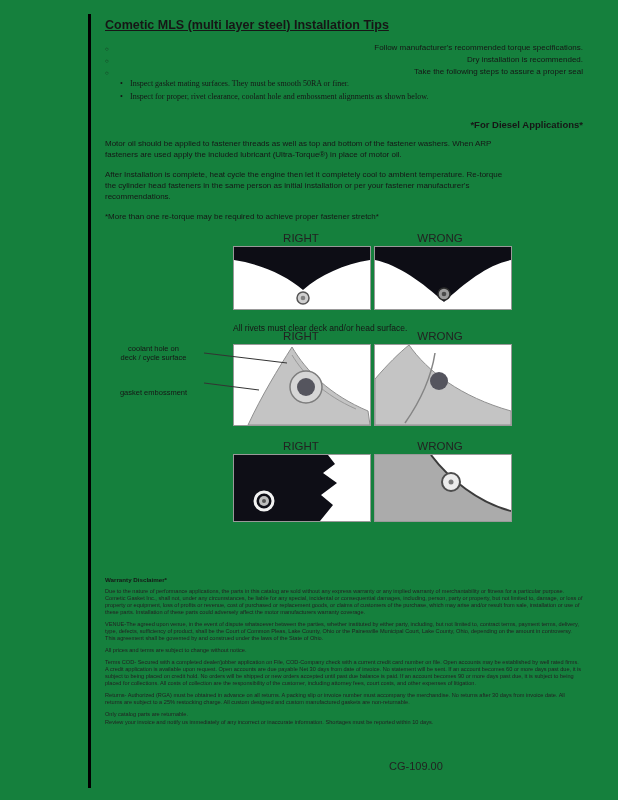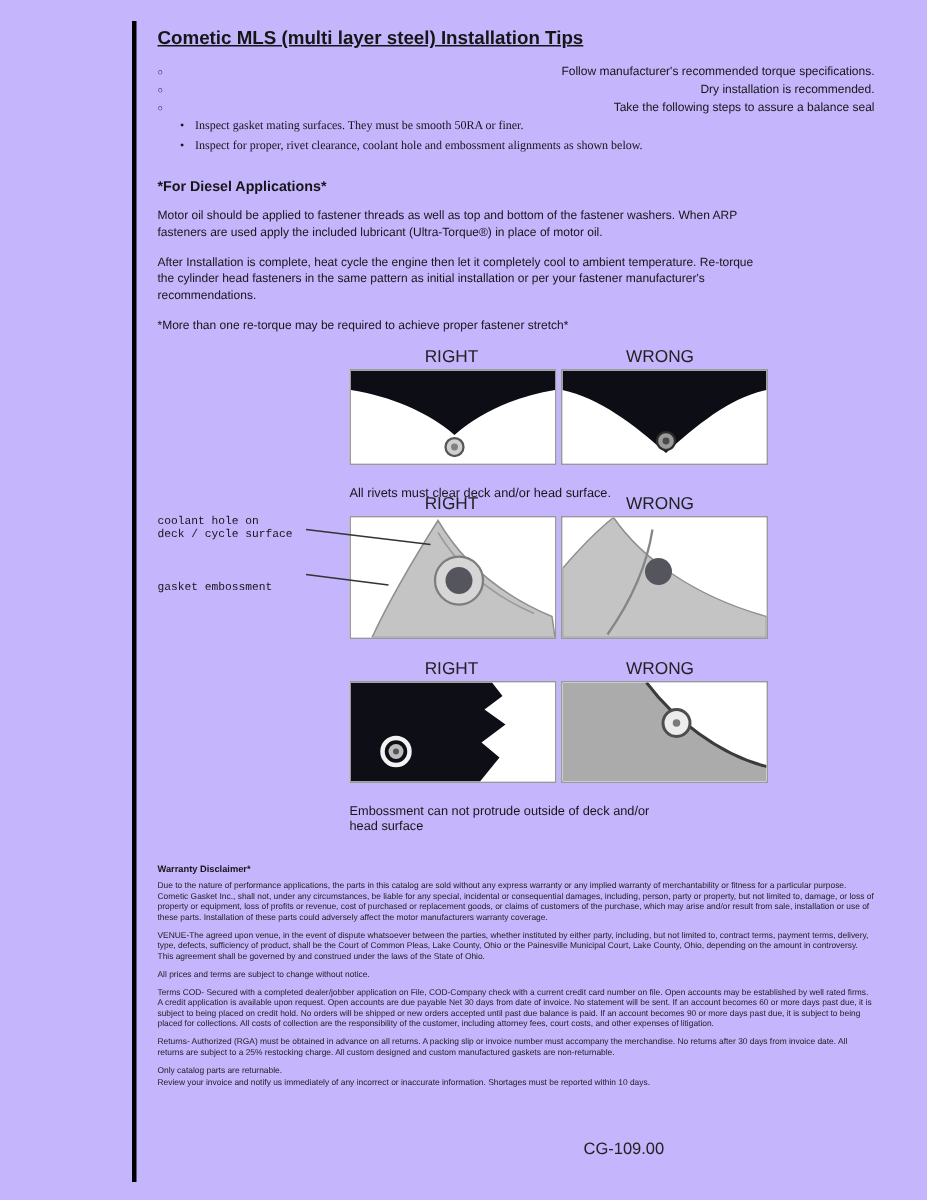--- a/index.html
+++ b/index.html
@@ -1,47 +1,47 @@
 <!DOCTYPE html>
 <html><head>
 <meta charset="utf-8">
 <style>
   * { margin:0; padding:0; box-sizing:border-box; }
   html,body { background:#e8e8e8; }
   .page {
     position:relative; width:618px; height:800px; margin:0 auto;
-    background:#c4b5fd; color:#161616; overflow:hidden;
+    background:#15803d; color:#161616; overflow:hidden;
     font-family:"Liberation Sans", sans-serif;
   }
   .left-rule { position:absolute; left:88px; top:14px; width:3px; height:774px; background:#000; }
   .content { position:absolute; left:105px; top:18px; width:478px; }
 
   .title { font-size:12.5px; font-weight:bold; text-decoration:underline; margin-bottom:10px; }
 
   .bullet { position:relative; padding-left:11px; font-size:8px; line-height:12px;text-align:right; }
   .bullet::before { content:"○"; position:absolute; left:0; top:1px; font-size:6px; }
   .sub-bullet { position:relative; margin-left:15px; padding-left:10px; font-size:8px; line-height:12.5px;font-family:Liberation Serif, serif; }
   .sub-bullet::before { content:"•"; position:absolute; left:0; top:0; font-size:8px; }
 
-  .diesel-heading { font-size:9.5px; font-weight:bold; margin-top:16px; margin-bottom:8px; }
+  .diesel-heading { font-size:9.5px; font-weight:bold; margin-top:16px; margin-bottom:8px;text-align:right; }
   .para { font-size:8px; line-height:11px; width:402px; margin-bottom:9px; }
   .para.note { margin-bottom:0; }
 
   .diagrams { position:relative; margin-top:10px; height:318px; }
   .diag-row { position:absolute; left:128px; width:275px; }
   .row1 { top:0; } .row2 { top:98px; } .row3 { top:208px; }
   .labels { display:flex; gap:3px; height:14px; }
   .label { width:136px; text-align:center; font-size:11.5px; color:#222; }
   .images { display:flex; gap:3px; }
   .img-box { width:138px; border:1px solid #999; background:#fff; font-size:0; }
   .img-box svg { display:block; }
   .caption { font-size:8.5px; line-height:10px; margin-top:13px; }
   .caption.wrap { width:200px; }
 
-  .annotation { position:absolute; left:0; width:97px; text-align:left; font-size:7.5px; line-height:9px;font-family:Liberation Mono, monospace; }
+  .annotation { position:absolute; left:0; width:97px; text-align:center; font-size:7.5px; line-height:9px; }
   .ann-coolant { top:112px; }
   .ann-embossment { top:146px;margin-top:10px; }
   .leader-lines { position:absolute; left:0; top:0; pointer-events:none; }
 
   .warranty { margin-top:26px; width:478px; }
   .warranty-heading { font-size:6.2px; font-weight:bold; margin-bottom:5px; }
   .warranty p { font-size:5.6px; line-height:7px; margin-bottom:5px; color:#222; }
   .warranty p.tight { margin-bottom:1px; }
 
   .footer { position:absolute; left:389px; top:760px; font-size:11px; color:#222; }
@@ -51,28 +51,28 @@
 
 <div class="page">
   <div class="left-rule"></div>
 
   <div class="content">
     <h1 class="title">Cometic MLS (multi layer steel) Installation Tips</h1>
 
     <div>
       <div class="bullet">Follow manufacturer's recommended torque specifications.</div>
       <div class="bullet">Dry installation is recommended.</div>
-      <div class="bullet">Take the following steps to assure a balance seal</div>
+      <div class="bullet">Take the following steps to assure a proper seal</div>
       <div class="sub-bullet">Inspect gasket mating surfaces.  They must be smooth 50RA or finer.</div>
       <div class="sub-bullet">Inspect for proper, rivet clearance, coolant hole and embossment alignments as shown below.</div>
     </div>
 
     <h2 class="diesel-heading">*For Diesel Applications*</h2>
     <p class="para">Motor oil should be applied to fastener threads as well as top and bottom of the fastener washers. When ARP fasteners are used apply the included lubricant (Ultra-Torque®) in place of motor oil.</p>
-    <p class="para">After Installation is complete, heat cycle the engine then let it completely cool to ambient temperature. Re-torque the cylinder head fasteners in the same pattern as initial installation or per your fastener manufacturer's recommendations.</p>
+    <p class="para">After Installation is complete, heat cycle the engine then let it completely cool to ambient temperature. Re-torque the cylinder head fasteners in the same person as initial installation or per your fastener manufacturer's recommendations.</p>
     <p class="para note">*More than one re-torque may be required to achieve proper fastener stretch*</p>
 
     <div class="diagrams">
 
       <div class="diag-row row1">
         <div class="labels">
           <div class="label">RIGHT</div>
           <div class="label">WRONG</div>
         </div>
         <div class="images">
@@ -140,21 +140,20 @@
           <div class="img-box">
             <svg width="136" height="66" viewBox="0 0 136 66">
               <rect width="136" height="66" fill="#ffffff"></rect>
               <path d="M0,0 H56 C74,24 104,48 136,56 V66 H0 Z" fill="#ababab"></path>
               <path d="M56,0 C74,24 104,48 136,56" fill="none" stroke="#3b3b3b" stroke-width="2"></path>
               <circle cx="76" cy="27" r="9" fill="#ececec" stroke="#4d4d4d" stroke-width="2"></circle>
               <circle cx="76" cy="27" r="2.5" fill="#7a7a7a"></circle>
             </svg>
           </div>
         </div>
-        <div class="caption wrap">Embossment can not protrude outside of deck and/or head surface</div>
       </div>
 
       <div class="annotation ann-coolant">
         <div>coolant hole on</div>
         <div>deck / cycle surface</div>
       </div>
       <div class="annotation ann-embossment">gasket embossment</div>
 
       <svg class="leader-lines" width="280" height="200" viewBox="0 0 280 200">
         <line x1="99" y1="121" x2="182" y2="131" stroke="#333333" stroke-width="1"></line>

